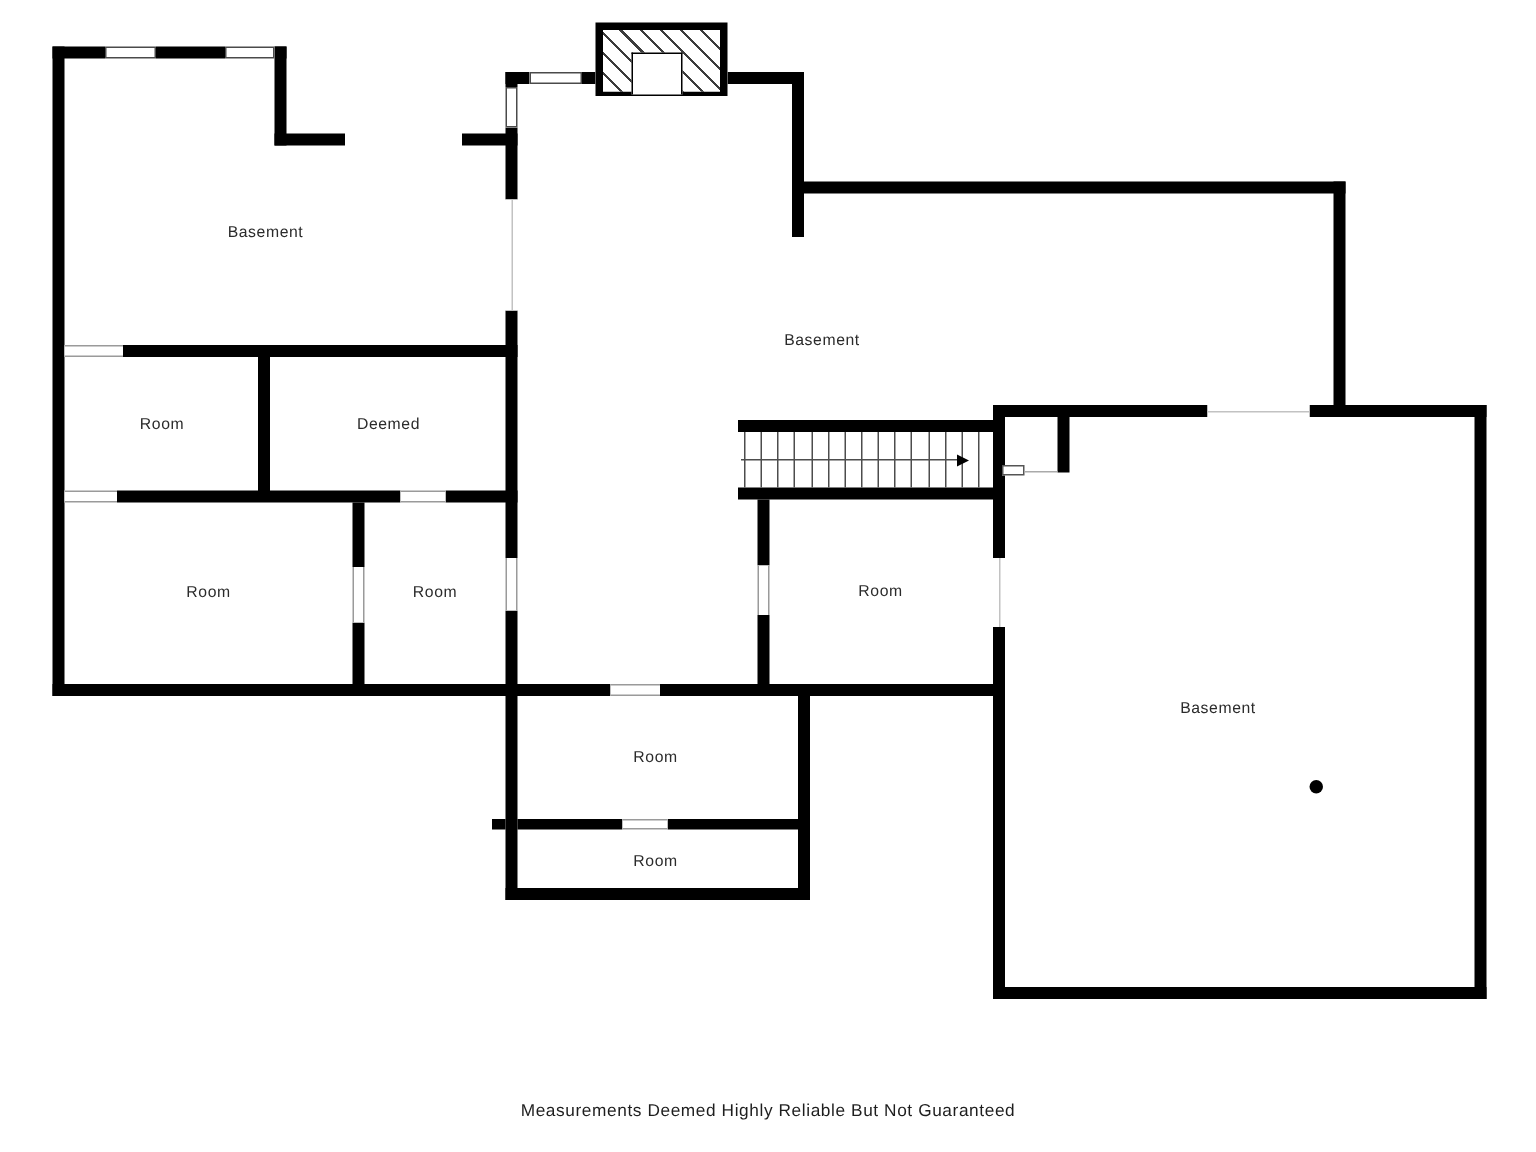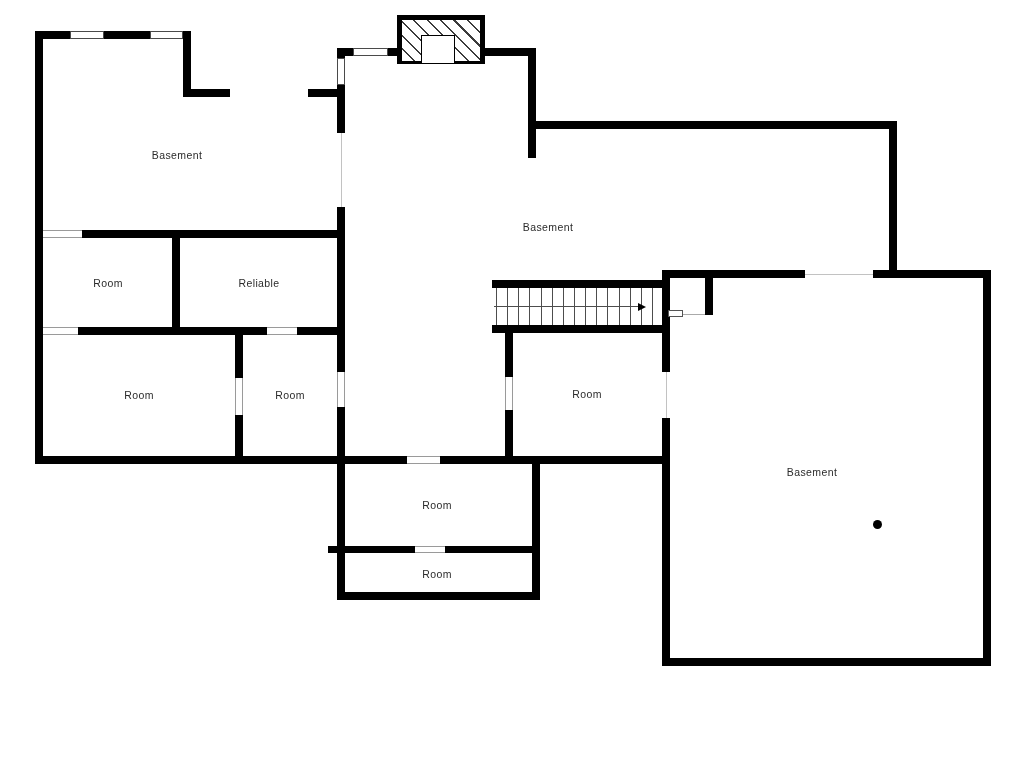--- a/index.html
+++ b/index.html
@@ -36,20 +36,21 @@
   .column-dot{position:absolute;background:#000;border-radius:50%;}
   .footer-note{
     position:absolute;left:0;width:100%;text-align:center;
     font-size:11.5px;color:#1e1e1e;letter-spacing:.4px;
   }
 </style>
 </head>
 <body>
 
 <div id="stage">
+  <div class="footer-note" style="top: 735px;">Measurements Deemed Highly Reliable But Not Guaranteed</div>
 <div class="wall" style="left: 35px; top: 31px; width: 35px; height: 8px;"></div>
     <div class="wall" style="left: 104px; top: 31px; width: 46px; height: 8px;"></div>
     <div class="wall" style="left: 183px; top: 31px; width: 8px; height: 8px;"></div>
     <div class="wall" style="left: 35px; top: 31px; width: 8px; height: 433px;"></div>
     <div class="wall" style="left: 183px; top: 31px; width: 8px; height: 66px;"></div>
     <div class="wall" style="left: 183px; top: 89px; width: 47px; height: 8px;"></div>
     <div class="wall" style="left: 308px; top: 89px; width: 37px; height: 8px;"></div>
     <div class="wall" style="left: 337px; top: 48px; width: 8px; height: 10px;"></div>
     <div class="wall" style="left: 337px; top: 85px; width: 8px; height: 48px;"></div>
     <div class="wall" style="left: 337px; top: 207px; width: 8px; height: 165px;"></div>
@@ -94,21 +95,21 @@
     <div class="opening line-v" style="left: 662px; top: 372px; width: 8px; height: 46px;"></div>
     <div class="opening door-v" style="left: 505px; top: 377px; width: 8px; height: 33px;"></div>
     <div class="opening door-h" style="left: 407px; top: 456px; width: 33px; height: 8px;"></div>
     <div class="opening door-h" style="left: 43px; top: 230px; width: 39px; height: 8px;"></div>
     <div class="opening door-h" style="left: 43px; top: 327px; width: 35px; height: 8px;"></div>
     <div class="opening door-h" style="left: 267px; top: 327px; width: 30px; height: 8px;"></div>
     <div class="opening door-v" style="left: 235px; top: 378px; width: 8px; height: 37px;"></div>
     <div class="opening door-h" style="left: 415px; top: 546px; width: 30px; height: 7px;"></div>
     <div class="room-label" style="left: 177px; top: 155px;">Basement</div>
     <div class="room-label" style="left: 108px; top: 283px;">Room</div>
-    <div class="room-label" style="left: 259px; top: 283px;">Reliable</div>
+    <div class="room-label" style="left: 259px; top: 283px;">Deemed</div>
     <div class="room-label" style="left: 139px; top: 395px;">Room</div>
     <div class="room-label" style="left: 290px; top: 395px;">Room</div>
     <div class="room-label" style="left: 548px; top: 227px;">Basement</div>
     <div class="room-label" style="left: 587px; top: 394px;">Room</div>
     <div class="room-label" style="left: 437px; top: 505px;">Room</div>
     <div class="room-label" style="left: 437px; top: 574px;">Room</div>
     <div class="room-label" style="left: 812px; top: 472px;">Basement</div>
     <div class="stairs" style="left: 492px; top: 288px; width: 170px; height: 37px;">
       <div class="tread" style="left: 4px;"></div>
       <div class="tread" style="left: 15.1429px;"></div>

